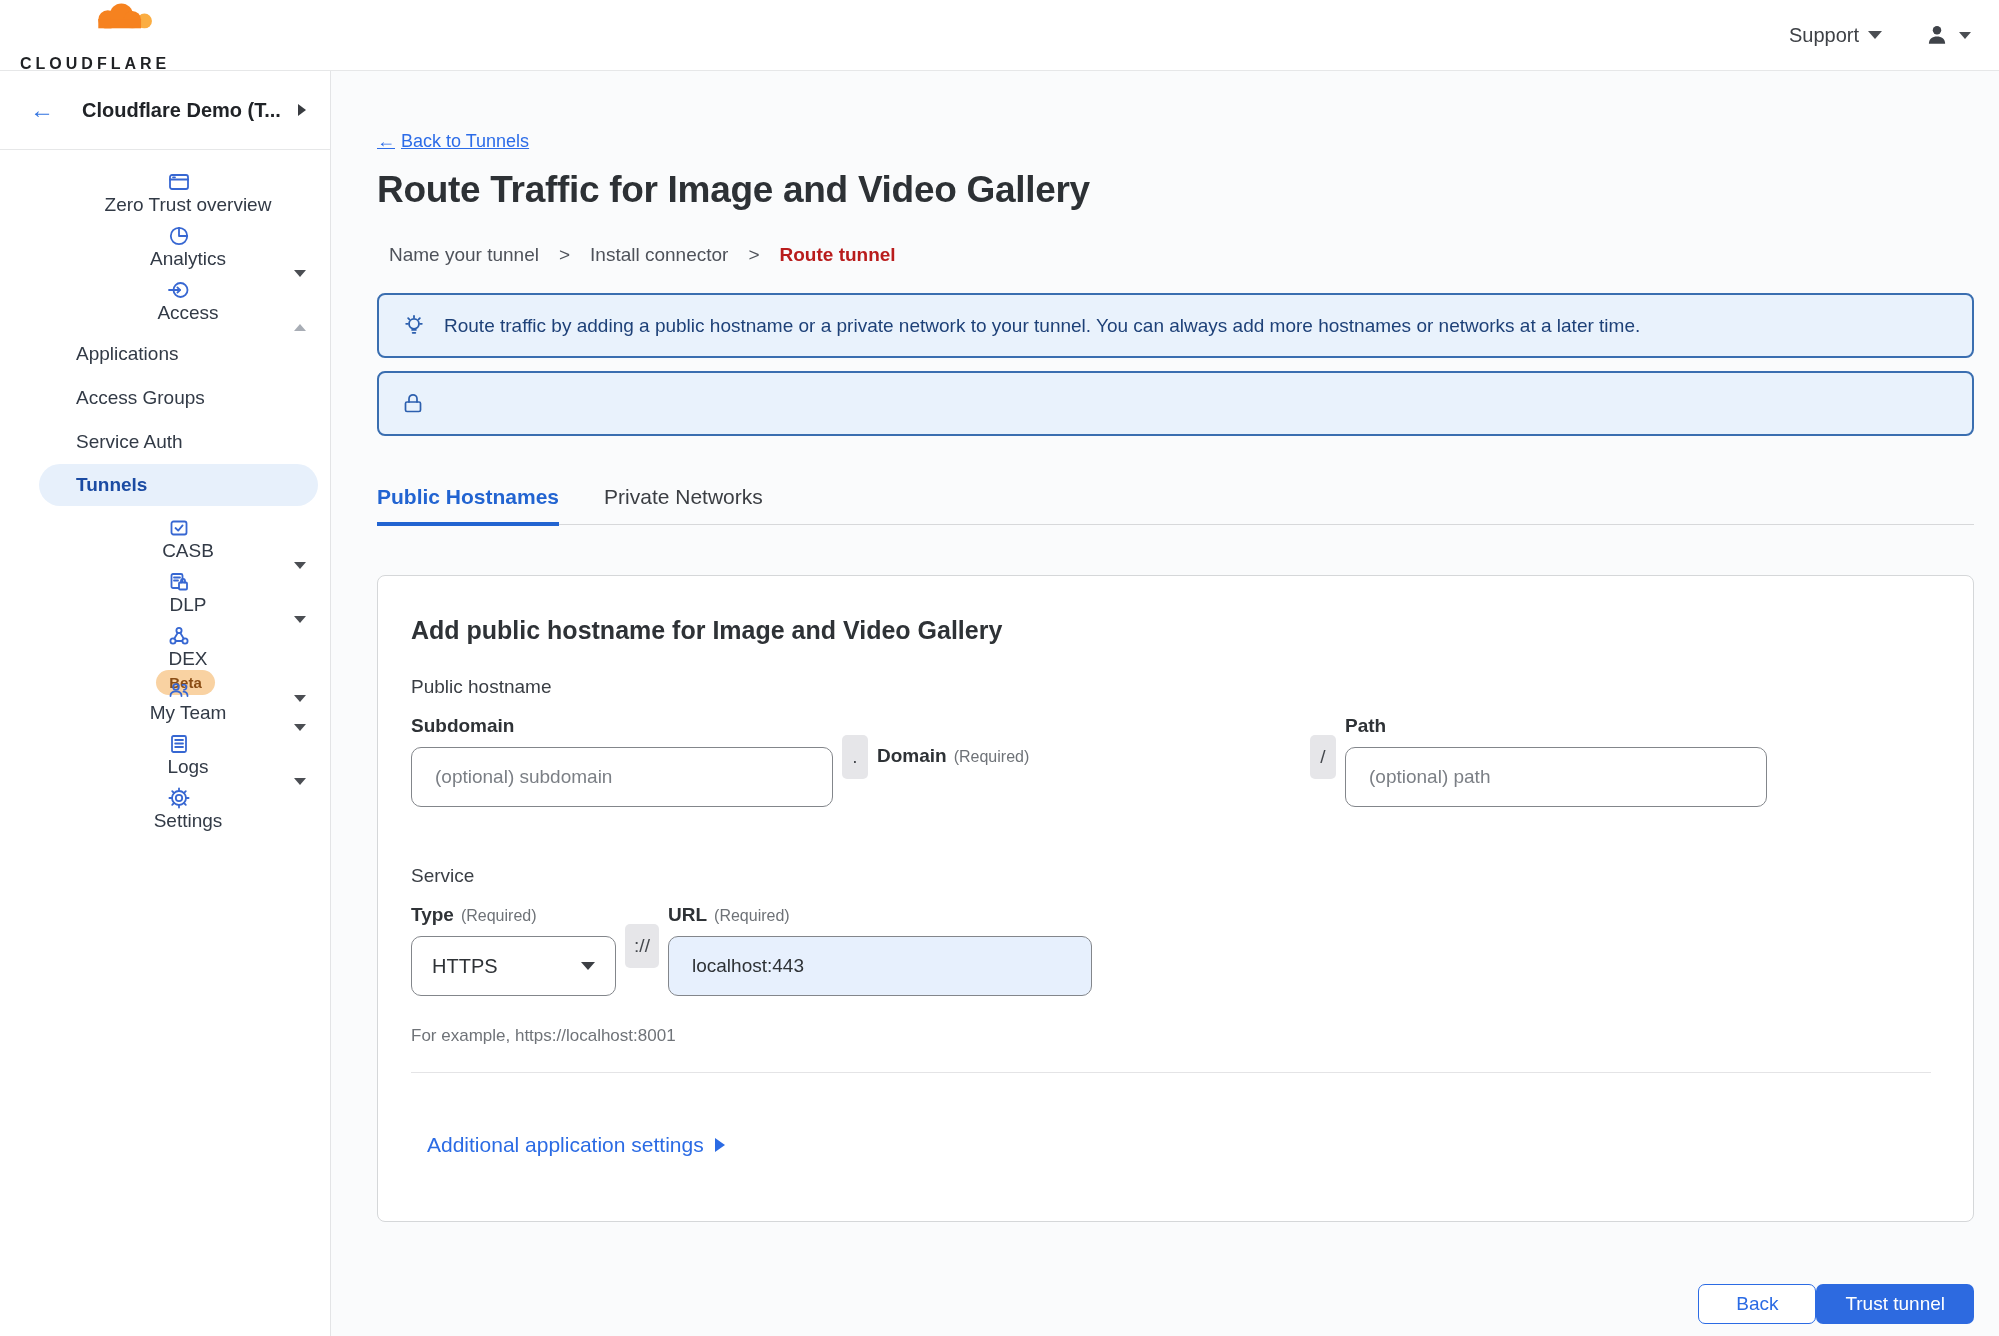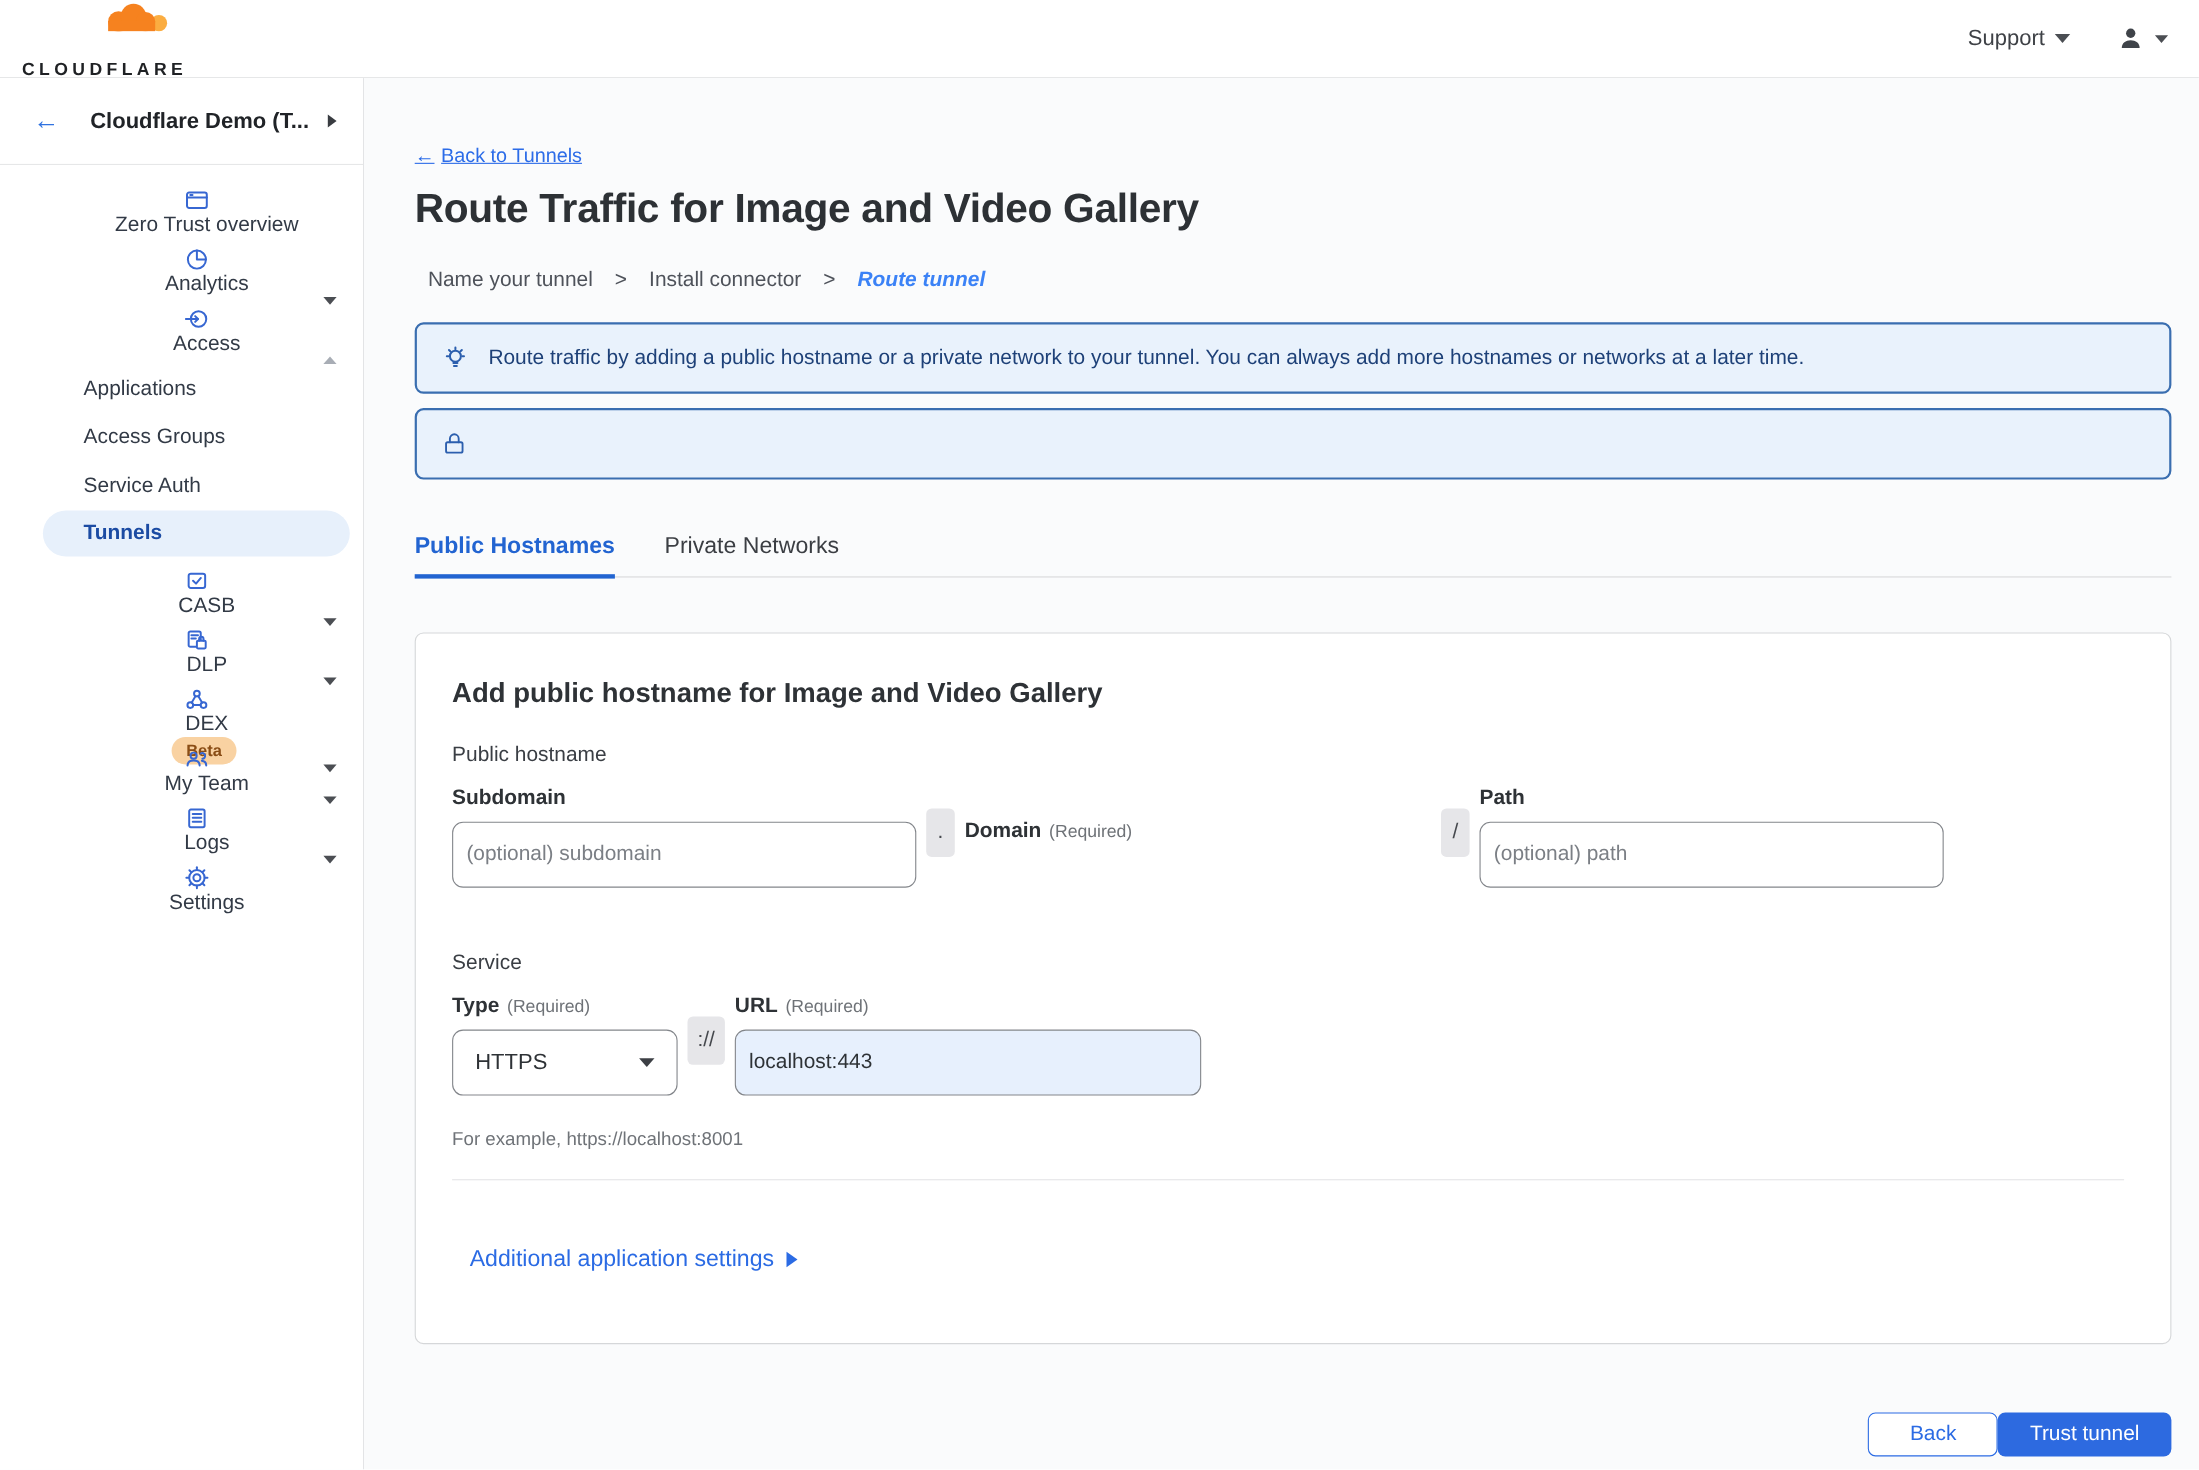--- a/index.html
+++ b/index.html
@@ -50,21 +50,21 @@
   .badge { margin-left:14px; background:#f9d2a2; color:#8a4d15; font-size:15px; font-weight:700;
            padding:4px 13px; border-radius:13px; }
   .gap8 { height:8px; }
 
   
   .back-link { display:inline-flex; align-items:center; gap:6px; font-size:18px; color:#2c6ce8;
                text-decoration:underline; cursor:pointer; }
   .page-title { font-size:37px; font-weight:700; color:#2d3135; margin-top:17px; letter-spacing:-0.3px; }
   .steps { margin-top:33px; margin-left:12px; font-size:19px; color:#4e525a;
            display:flex; align-items:center; gap:20px; }
-  .steps .step.current { font-weight:700; color:#3b82f6;font-style:italic; }
+  .steps .step.current { font-weight:700; color:#b91c1c; }
 
   .banner { margin-top:27px; border:2px solid #3a6eb0; background:#e9f2fc; border-radius:8px;
             min-height:65px; display:flex; align-items:center; gap:17px; padding:10px 22px;
             font-size:19px; color:#1e4178; }
   .banner + .banner { margin-top:13px; }
   .banner a { color:#1e4178; text-decoration:underline; cursor:pointer; }
 
   .tabs { margin-top:49px; display:flex; border-bottom:1px solid #d7d8da; }
   .tab { font-size:21px; padding-bottom:13px; margin-right:45px; cursor:pointer;
          border-bottom:4px solid transparent; margin-bottom:-2px; color:#3b3e43; }
@@ -73,21 +73,21 @@
   .card { margin-top:50px; background:#fff; border:1px solid #d5d7d9; border-radius:8px;
           padding:40px 42px 64px 33px; }
   .card h2 { font-size:25px; font-weight:700; color:#2e3236; }
   .section-label { margin-top:31px; font-size:19px; color:#3a3e44; }
 
   .field-row { display:flex; align-items:center; margin-top:17px; }
   .fgroup { display:flex; flex-direction:column; }
   .flabel { font-size:19px; font-weight:700; color:#2e3236; margin-bottom:10px; }
   .flabel .req { font-weight:400; font-size:16px; color:#6e7277; margin-left:7px; }
   .tinput { height:60px; border:1.5px solid #83868b; border-radius:10px; background:#fff;
-            font-size:19px; color:#2e3236; padding:0 12px; font-family:"Liberation Sans",sans-serif;
+            font-size:19px; color:#2e3236; padding:0 23px; font-family:"Liberation Sans",sans-serif;
             outline:none; width:100%; }
   .tinput::placeholder { color:#7b7f85; }
   .sep { width:26px; height:44px; background:#e6e6e9; border-radius:5px; color:#45484d;
          font-size:19px; display:flex; align-items:center; justify-content:center;
          margin:0 9px 8px 9px; flex:none; }
   .sep.wide { width:34px; }
   .select { height:60px; border:1.5px solid #83868b; border-radius:10px; background:#fff;
             display:flex; align-items:center; justify-content:space-between; padding:0 20px;
             font-size:20px; color:#2e3236; cursor:pointer; }
   .select .sel-caret { width:0; height:0; border-left:7px solid transparent;

